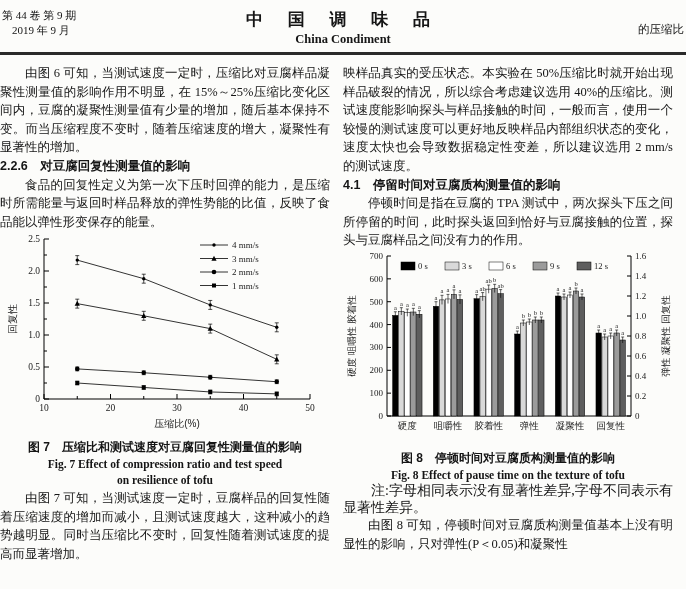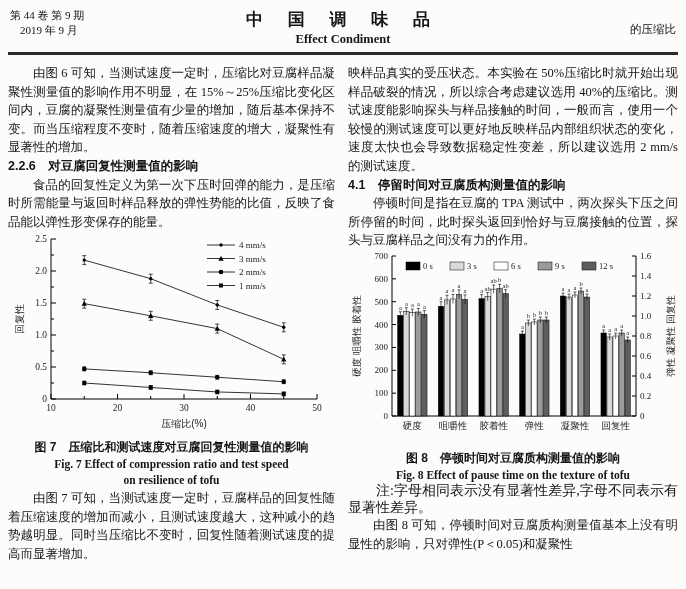--- a/index.html
+++ b/index.html
@@ -1,17 +1,17 @@
 <!DOCTYPE html>
 <html><head>
 <meta charset="utf-8">
 <style>
   html,body{margin:0;padding:0;}
   .page{width:686px;height:589px;background:#fcfcfa;color:#151515;position:relative;
-        overflow:hidden;box-sizing:border-box;padding:6px 8px 0;
+        overflow:hidden;box-sizing:border-box;padding:6px 0 0;
         font-family:"Liberation Serif","DejaVu Serif",serif;}
   header{display:flex;justify-content:space-between;align-items:flex-start;padding:2px 2px 0;}
   .h-left{font-size:11px;line-height:15px;width:130px;}
   .h-left .l2{padding-left:10px;}
   .h-center{flex:1;text-align:center;}
   .journal-cn{font-size:17px;letter-spacing:10px;font-weight:600;
               font-family:"Liberation Sans","DejaVu Sans",sans-serif;}
   .journal-en{font-size:12.5px;font-weight:bold;margin-top:1px;}
   .h-right{width:130px;text-align:right;font-size:11.5px;padding-top:14px;
            font-family:"Liberation Sans","DejaVu Sans",sans-serif;}
@@ -34,21 +34,21 @@
 <body>
 
 <div class="page">
   <header>
     <div class="h-left">
       <div>第 44 卷 第 9 期</div>
       <div class="l2">2019 年 9 月</div>
     </div>
     <div class="h-center">
       <div class="journal-cn">中 国 调 味 品</div>
-      <div class="journal-en">Effect Condiment</div>
+      <div class="journal-en">China Condiment</div>
     </div>
     <div class="h-right">的压缩比</div>
   </header>
   <div class="rule"></div>
 
   <div class="cols">
     <div class="col">
       <p>由图 6 可知，当测试速度一定时，压缩比对豆腐样品凝聚性测量值的影响作用不明显，在 15%～25%压缩比变化区间内，豆腐的凝聚性测量值有少量的增加，随后基本保持不变。而当压缩程度不变时，随着压缩速度的增大，凝聚性有显著性的增加。</p>
       <p class="heading">2.2.6　对豆腐回复性测量值的影响</p>
       <p>食品的回复性定义为第一次下压时回弹的能力，是压缩时所需能量与返回时样品释放的弹性势能的比值，反映了食品能以弹性形变保存的能量。</p>

